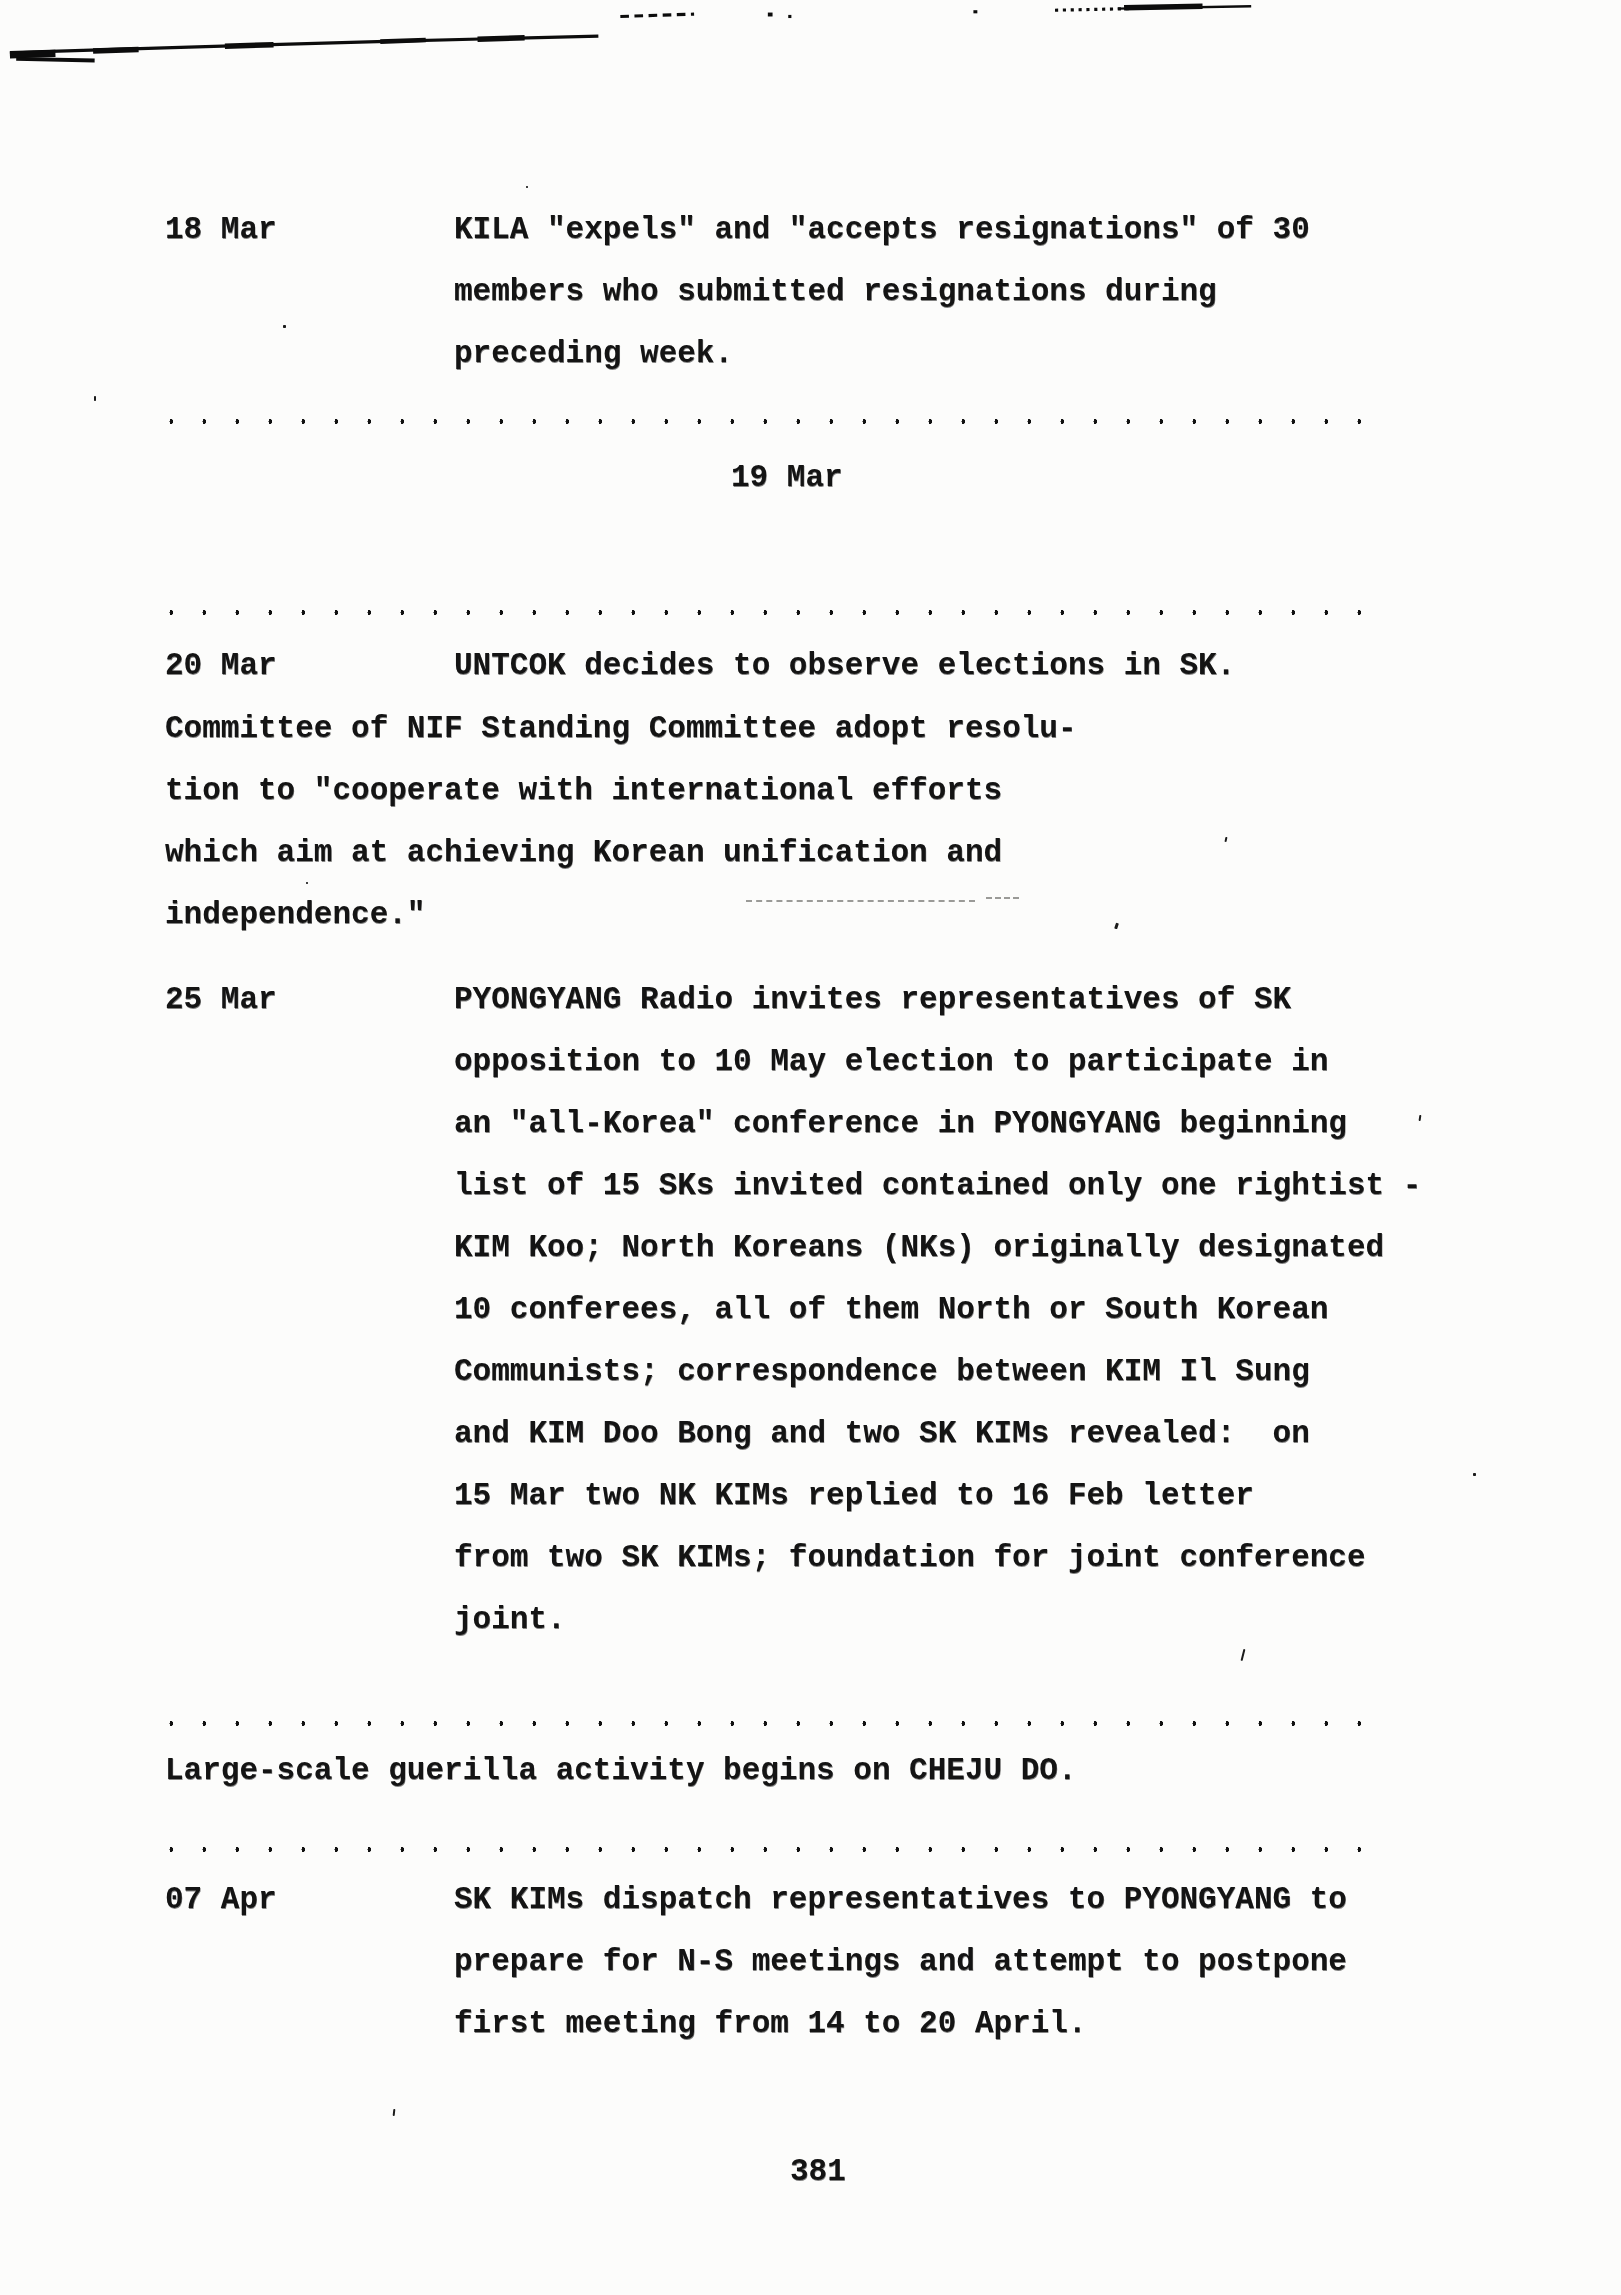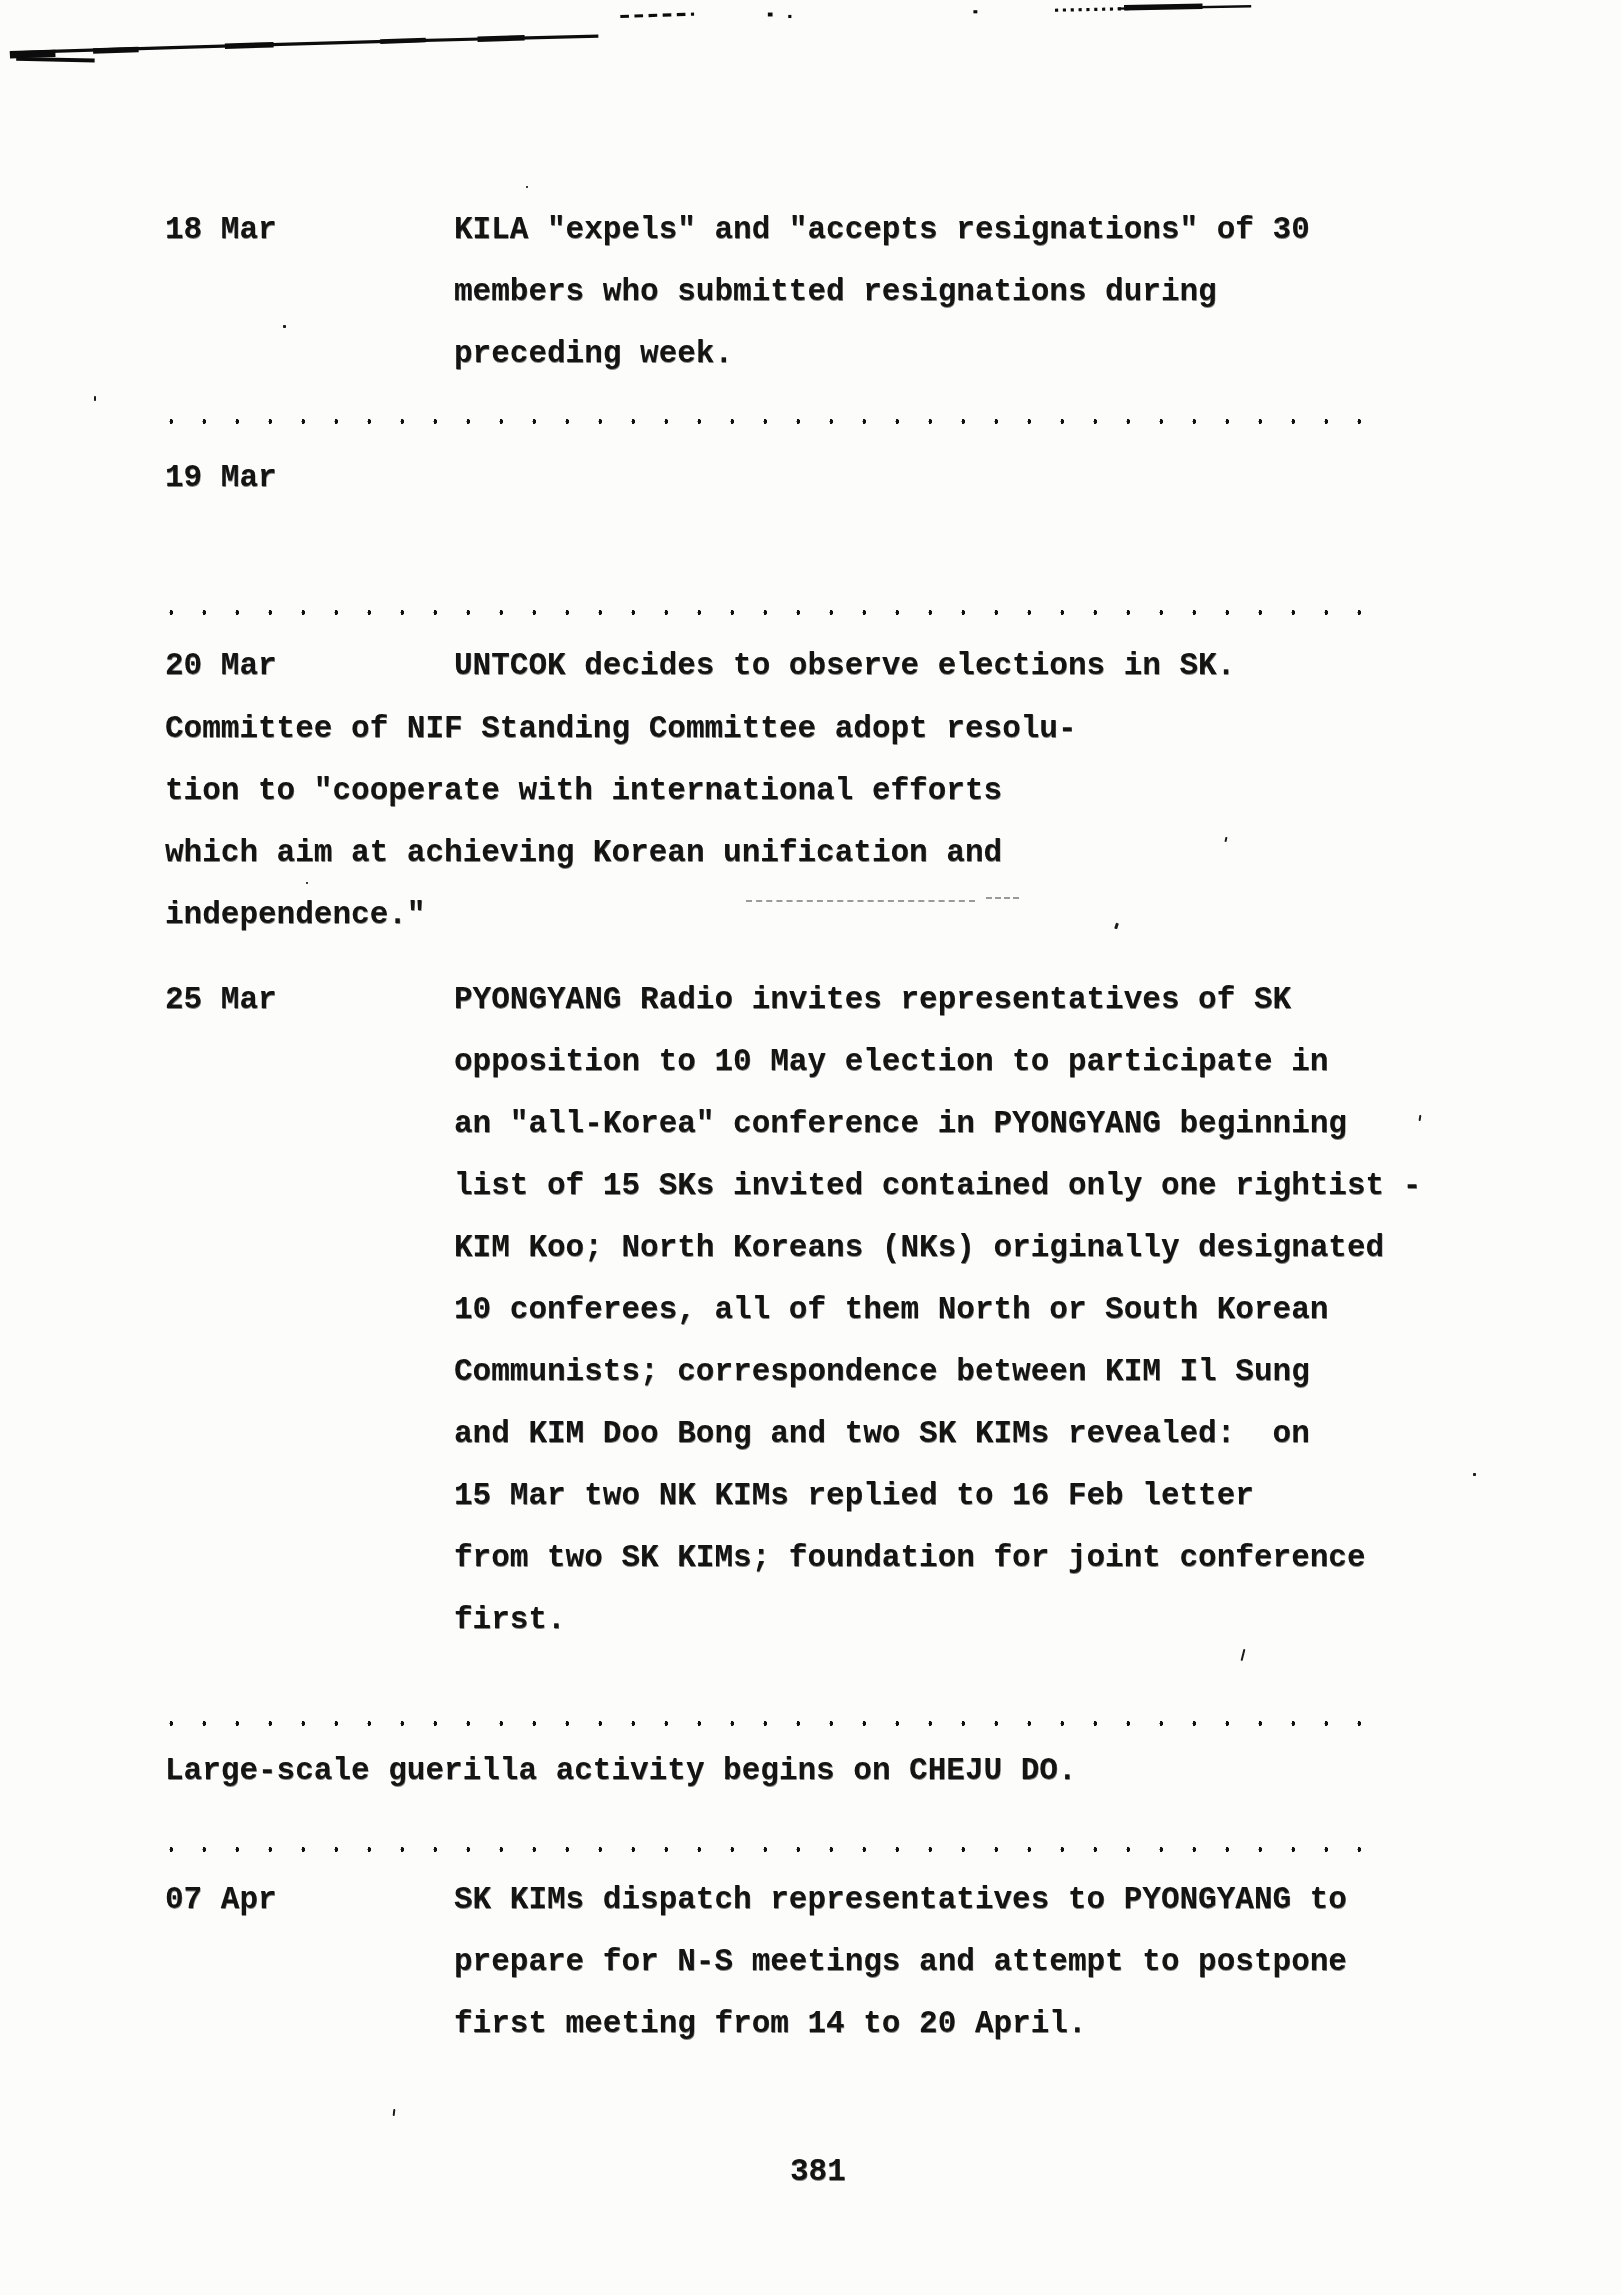--- a/index.html
+++ b/index.html
@@ -14,20 +14,21 @@
     font-weight:700;
     color:#141414;
   }
   .top-artifacts{position:absolute;top:0;left:0;}
   .entry{
     position:absolute;
     left:165px;
     width:1421px;
     display:flex;
     align-items:flex-start;
+    justify-content:center;
   }
   .date{
     width:289px;
     flex:0 0 289px;
     font-size:31px;
     height:62px;
     line-height:62px;
     white-space:pre;
     text-shadow:0.4px 0.5px 0.5px rgba(10,10,10,0.5);
   }
@@ -120,21 +121,21 @@
       <div class="line">PYONGYANG Radio invites representatives of SK</div>
       <div class="line">opposition to 10 May election to participate in</div>
       <div class="line">an "all-Korea" conference in PYONGYANG beginning</div>
       <div class="line">list of 15 SKs invited contained only one rightist -</div>
       <div class="line">KIM Koo; North Koreans (NKs) originally designated</div>
       <div class="line">10 conferees, all of them North or South Korean</div>
       <div class="line">Communists; correspondence between KIM Il Sung</div>
       <div class="line">and KIM Doo Bong and two SK KIMs revealed:  on</div>
       <div class="line">15 Mar two NK KIMs replied to 16 Feb letter</div>
       <div class="line">from two SK KIMs; foundation for joint conference</div>
-      <div class="line">first.</div>
+      <div class="line">joint.</div>
     </div>
   </div>
 
   <div class="dotted-sep" style="top:1717px"></div>
 
   <div class="entry" style="top:1740px">
     <div class="body-col">
       <div class="line">Large-scale guerilla activity begins on CHEJU DO.</div>
     </div>
   </div>

